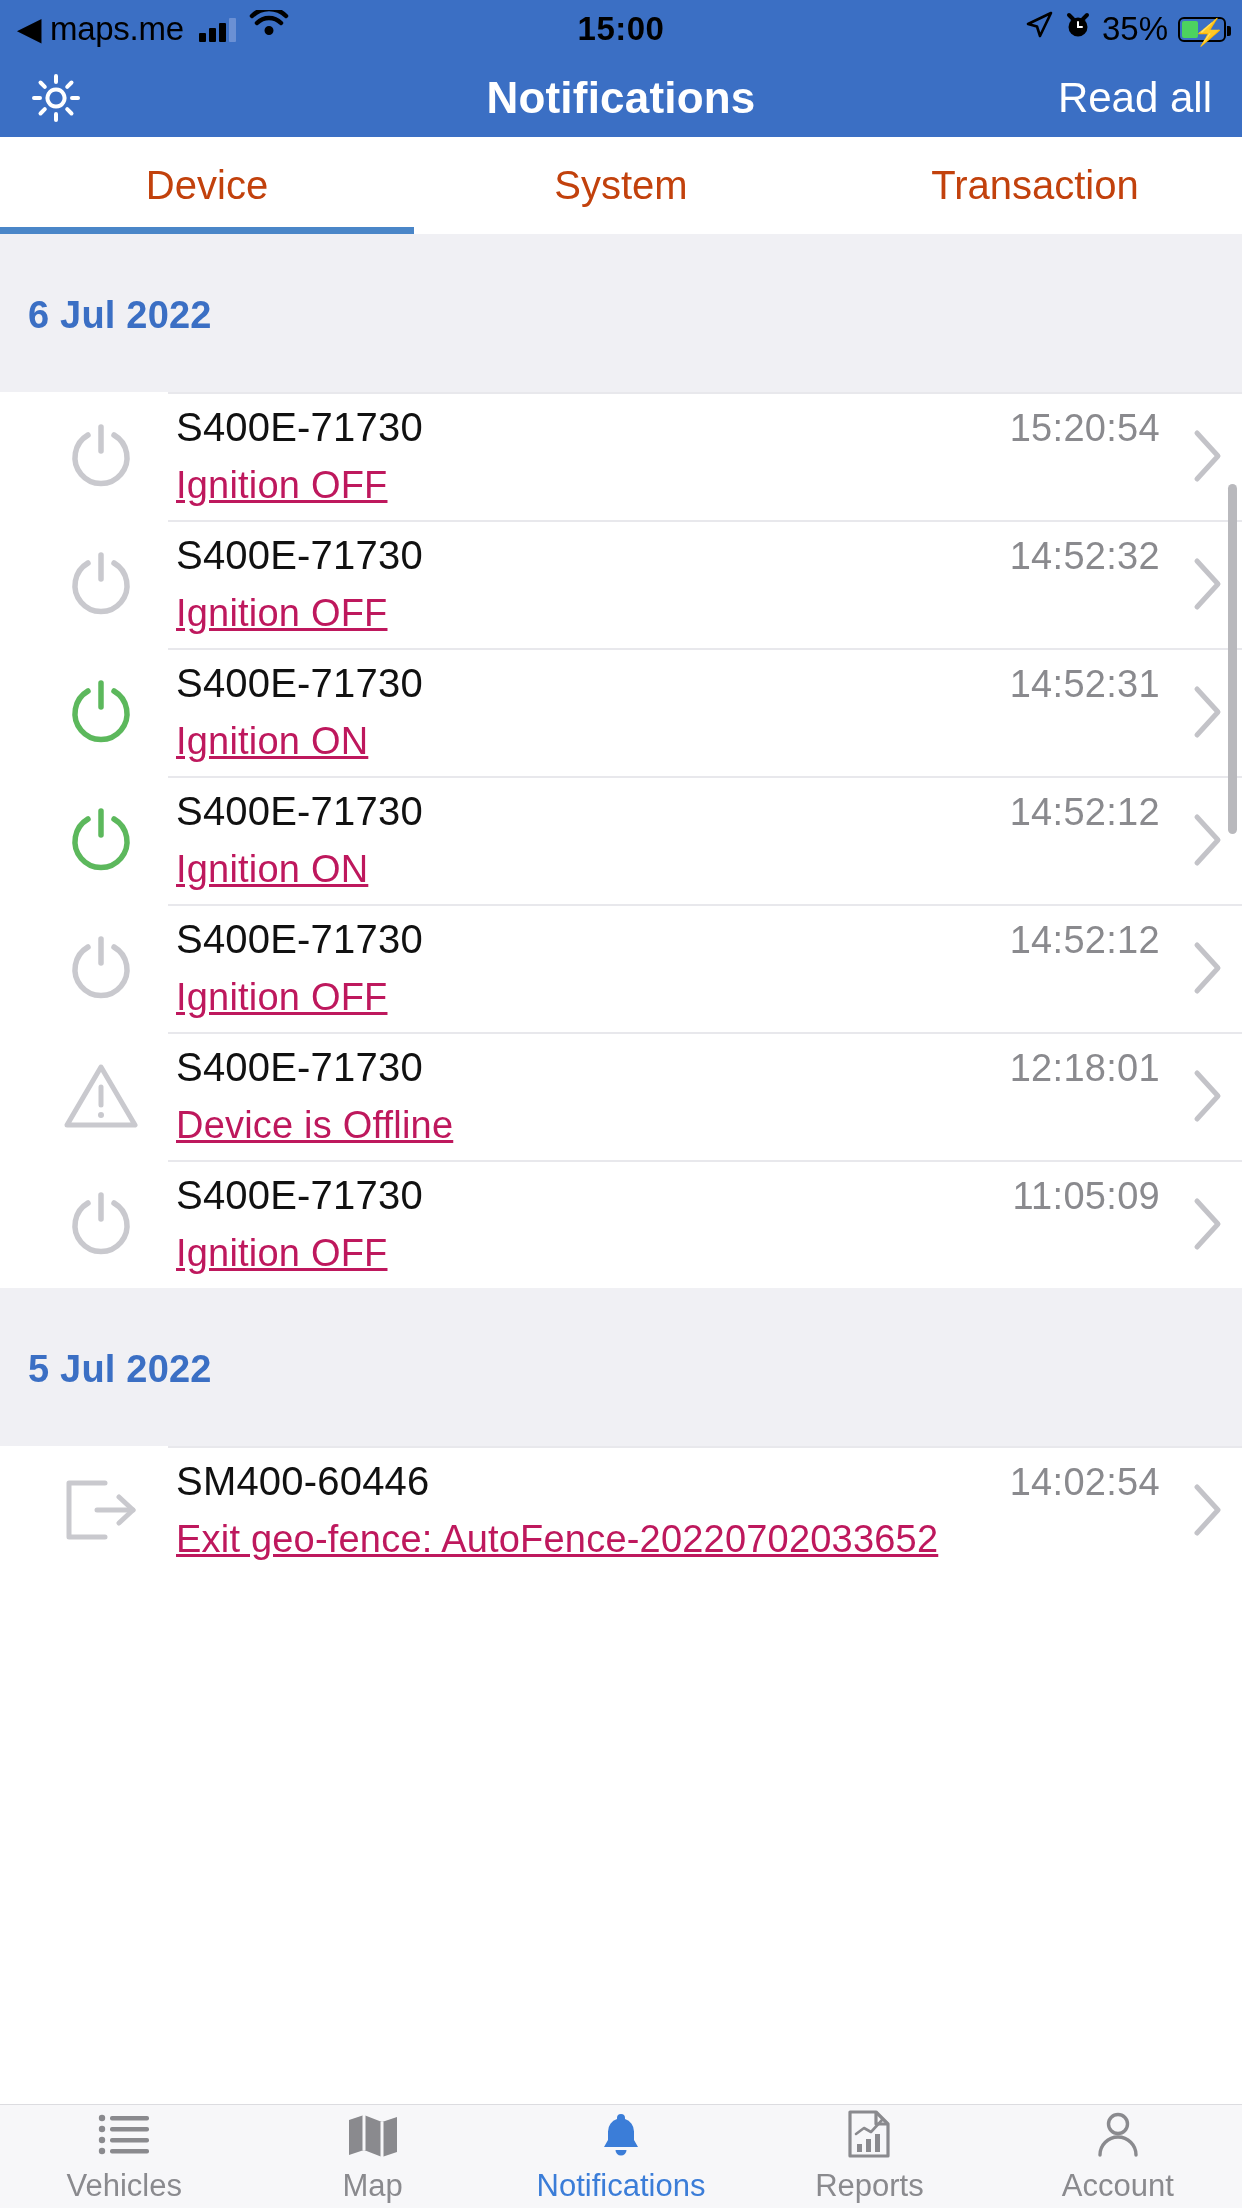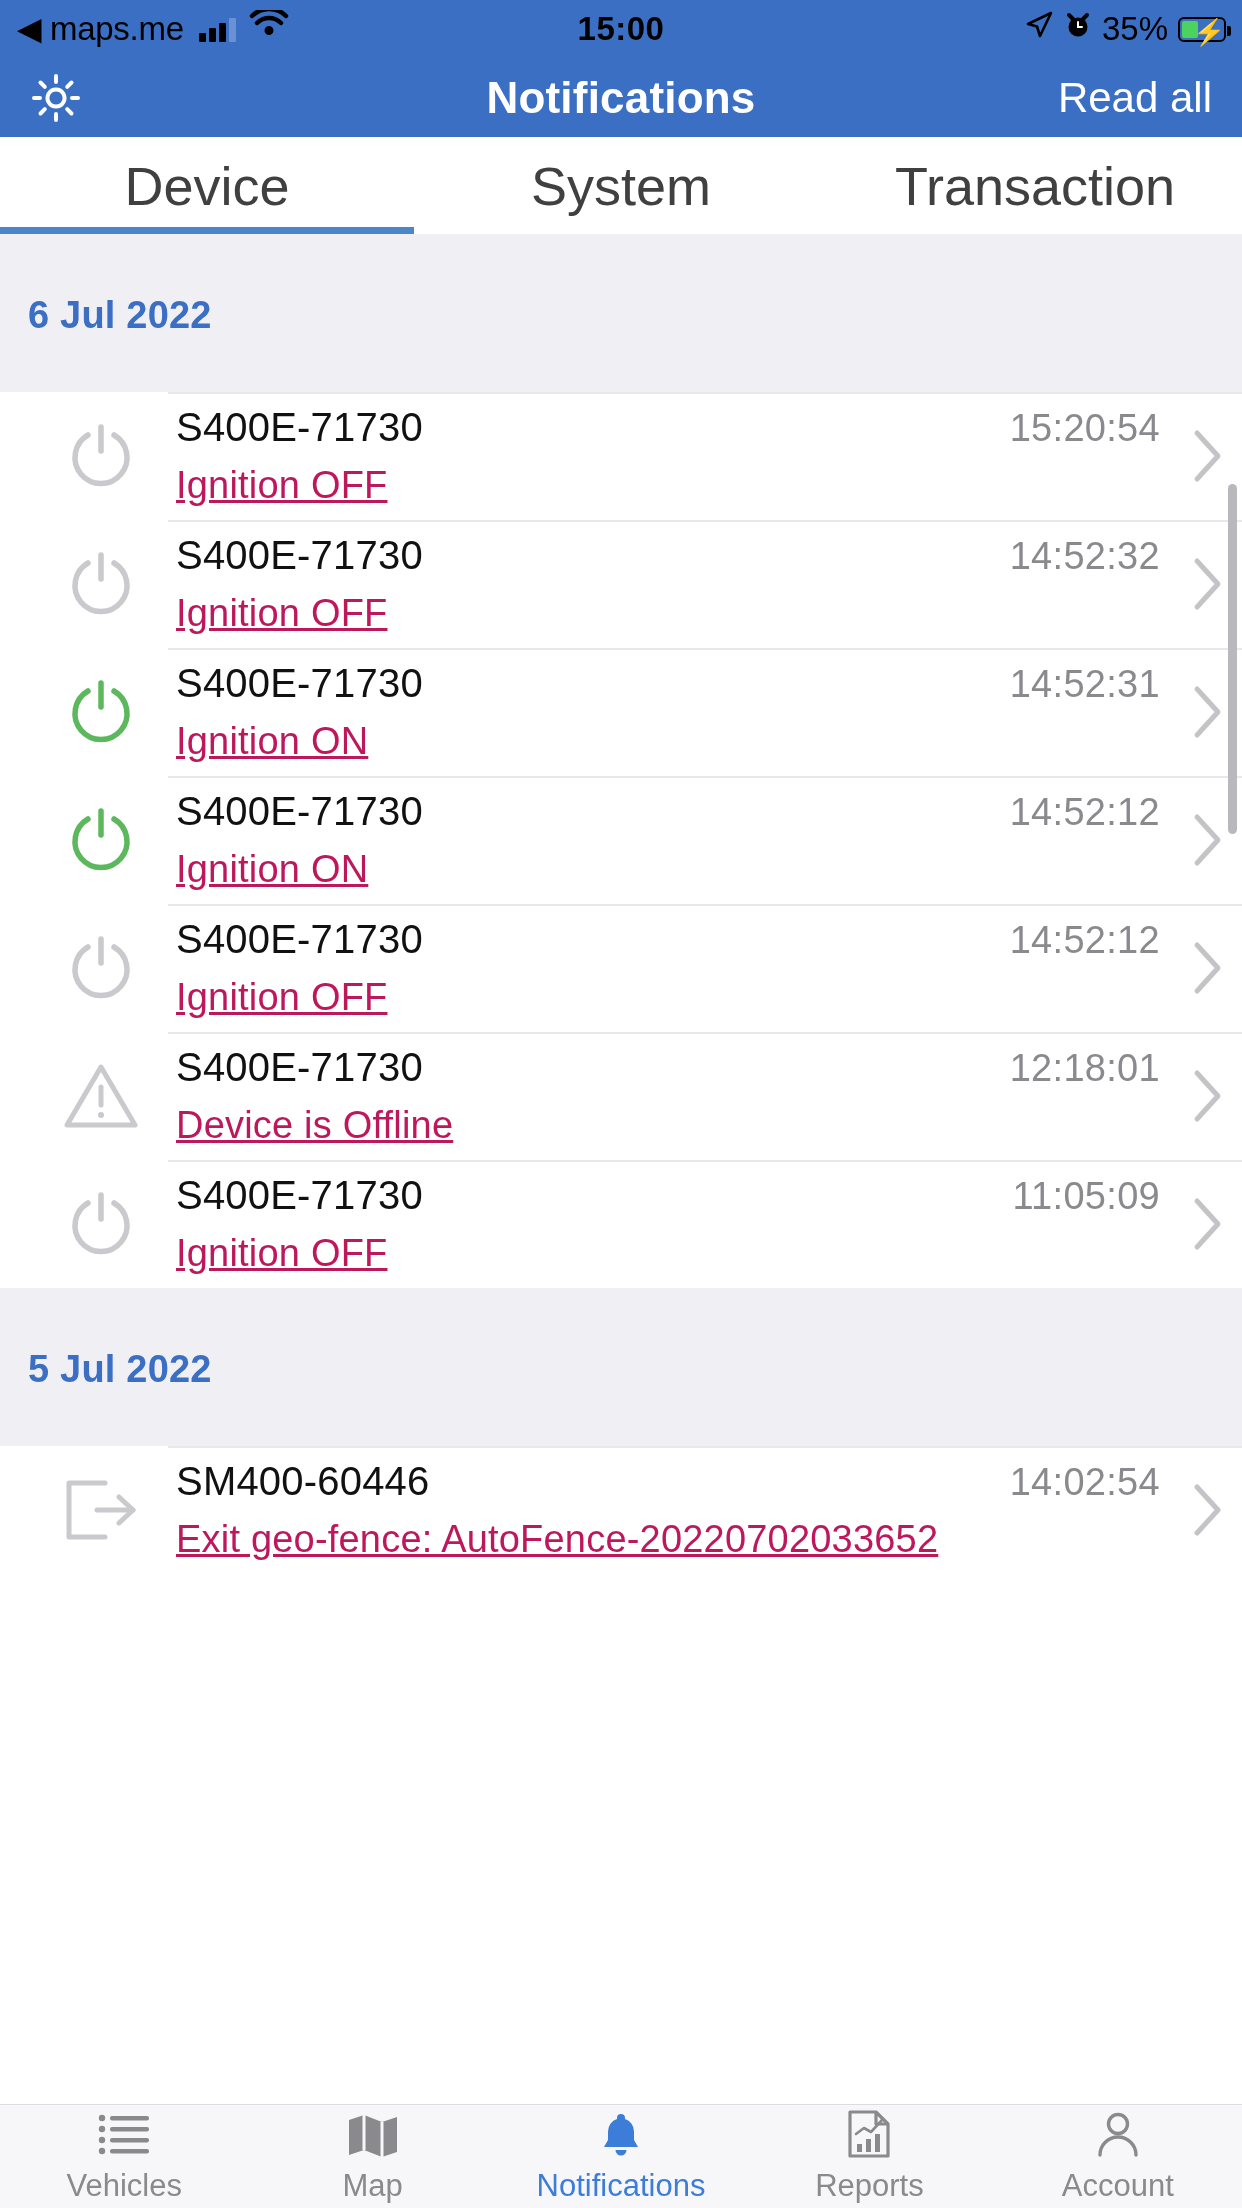--- a/index.html
+++ b/index.html
@@ -58,21 +58,21 @@
   .nav-right{ margin-left:auto; font-size:42px; font-weight:400; z-index:2;}
   .gear{ width:52px; height:52px; z-index:2;}
 
   
   .tabs{
     height:97px; background:#fff; display:flex; align-items:stretch;
     position:relative;
   }
   .tab{
     flex:1; display:flex; align-items:center; justify-content:center;
-    font-size:54px; color:#404040; position:relative;
+    font-size:40px; color:#c2410c; position:relative;
   }
   .tab.active::after{
     content:""; position:absolute; left:0; right:0; bottom:0;
     height:7px; background:#4a86c8;
   }
 
   
   .scroll{
     position:absolute; top:234px; bottom:125px; left:0; right:0;
     background:#fff; overflow:hidden;

